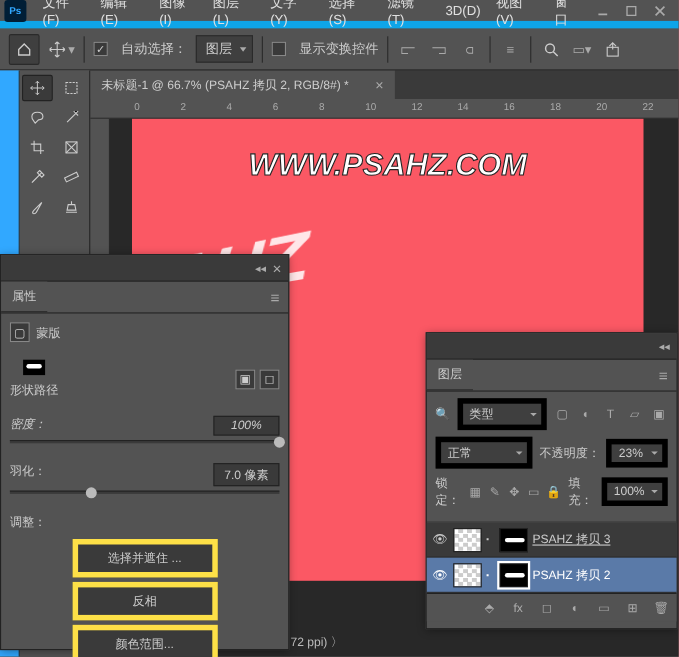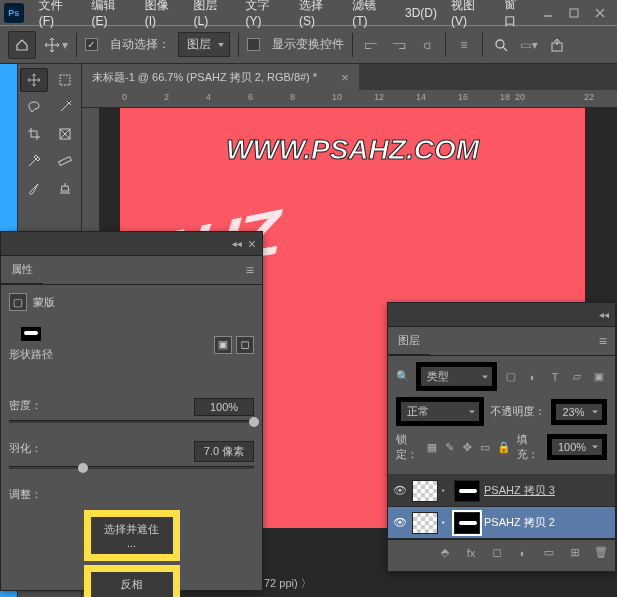--- a/index.html
+++ b/index.html
@@ -1,17 +1,17 @@
 <!DOCTYPE html>
 <html><head>
 <meta charset="utf-8">
 <style>
 * { margin: 0; padding: 0; box-sizing: border-box; font-family: "Microsoft YaHei", sans-serif; }
 body { background: #535353; width: 617px; height: 597px; overflow: hidden; font-size: 12px; color: #ccc; }
-.menubar { background: #535353; height: 26px; display: flex; align-items: center; padding: 0 4px; border-bottom: 1px solid #0ea5e9; }
+.menubar { background: #535353; height: 26px; display: flex; align-items: center; padding: 0 4px; border-bottom: 7px solid #0ea5e9; }
 .ps-logo { width: 20px; height: 20px; background: #001e36; color: #31a8ff; font-size: 9px; font-weight: bold; display: flex; align-items: center; justify-content: center; border-radius: 3px; margin-right: 8px; }
 .menu-item { padding: 3px 7px; cursor: pointer; font-size: 12px; color: #e0e0e0; }
 .window-controls { margin-left: auto; display: flex; }
 .wc { width: 26px; height: 20px; display: flex; align-items: center; justify-content: center; color: #aaa; }
 .wc svg { width: 10px; height: 10px; }
 .optionsbar { background: #535353; height: 38px; display: flex; align-items: center; padding: 0 8px; border-bottom: 1px solid #2a2a2a; gap: 8px; }
 .opt-btn { width: 28px; height: 28px; display: flex; align-items: center; justify-content: center; background: #3f3f3f; border: 1px solid #2a2a2a; border-radius: 2px; color: #ccc; }
 .opt-move { display: flex; align-items: center; }
 .checkbox { width: 13px; height: 13px; border: 1px solid #888; background: #3a3a3a; display: inline-flex; align-items: center; justify-content: center; margin-right: 4px; color: #ccc; font-size: 10px; }
 .dropdown { background: #3f3f3f; border: 1px solid #2a2a2a; padding: 3px 18px 3px 8px; position: relative; font-size: 12px; color: #ccc; }
@@ -38,21 +38,21 @@
 .panel-header { height: 24px; background: #3a3a3a; display: flex; align-items: center; justify-content: flex-end; padding: 0 6px; gap: 6px; border-bottom: 1px solid #222; }
 .panel-tab { padding: 6px 10px; background: #535353; font-size: 11px; color: #ccc; border-bottom: 1px solid #222; display: inline-block; }
 .panel-body { padding: 8px; }
 .prop-row { display: flex; align-items: center; gap: 6px; margin-bottom: 10px; font-size: 11px; }
 .prop-icon { width: 18px; height: 18px; border: 1px solid #888; display: flex; align-items: center; justify-content: center; background: #3a3a3a; }
 .slider-row { margin-bottom: 18px; }
 .slider-labels { display: flex; justify-content: space-between; margin-bottom: 4px; font-size: 11px; }
 .slider-value { background: #3a3a3a; border: 1px solid #222; padding: 2px 6px; width: 60px; text-align: center; font-size: 11px; }
 .slider-track { height: 3px; background: #3a3a3a; position: relative; border-top: 1px solid #222; }
 .slider-thumb { width: 10px; height: 10px; background: #bbb; border-radius: 50%; position: absolute; top: -4px; transform: translateX(-50%); }
-.btn-wide { background: #3a3a3a; border: 7px solid #fde047; padding: 5px 12px; font-size: 11px; color: #ccc; width: 96px; text-align: center; margin: 4px auto; display: block; }
+.btn-wide { background: #3a3a3a; border: 5px solid #fde047; padding: 5px 12px; font-size: 11px; color: #ccc; width: 132px; text-align: center; margin: 4px auto; display: block; }
 .panel-layers { left: 387px; top: 302px; width: 229px; height: 270px; }
 .layers-controls { padding: 6px 8px; border-bottom: 1px solid #3a3a3a; }
 .layers-row { display: flex; align-items: center; gap: 6px; margin-bottom: 6px; font-size: 11px; }
 .small-dd { background: #3f3f3f; border: 5px solid #000000; padding: 2px 16px 2px 6px; position: relative; font-size: 11px; flex: 1; }
 .small-dd::after { content: ''; position: absolute; right: 4px; top: 50%; transform: translateY(-50%); border-left: 3px solid transparent; border-right: 3px solid transparent; border-top: 3px solid #aaa; }
 .mini-icon { width: 16px; height: 16px; display: flex; align-items: center; justify-content: center; color: #aaa; font-size: 11px; }
 .layer-list { background: #3a3a3a; }
 .layer-row { display: flex; align-items: center; height: 32px; border-bottom: 1px solid #2a2a2a; padding: 0 4px; gap: 4px; font-size: 11px; }
 .layer-row.selected { background: #5a7aa8; color: #fff; }
 .eye { width: 16px; height: 16px; display: flex; align-items: center; justify-content: center; }
@@ -209,21 +209,21 @@
       <span class="ruler-tick" style="left:40px">0</span>
       <span class="ruler-tick" style="left:82px">2</span>
       <span class="ruler-tick" style="left:124px">4</span>
       <span class="ruler-tick" style="left:166px">6</span>
       <span class="ruler-tick" style="left:208px">8</span>
       <span class="ruler-tick" style="left:250px">10</span>
       <span class="ruler-tick" style="left:292px">12</span>
       <span class="ruler-tick" style="left:334px">14</span>
       <span class="ruler-tick" style="left:376px">16</span>
       <span class="ruler-tick" style="left:418px">18</span>
-      <span class="ruler-tick" style="left:433px">20</span>
+      <span class="ruler-tick" style="left:460px">20</span>
       <span class="ruler-tick" style="left:502px">22</span>
     </div>
     <div class="ruler-v"></div>
     <div class="canvas">
       <div class="canvas-text">WWW.PSAHZ.COM</div>
       <div class="canvas-3d">SAHZ</div>
     </div>
   </div>
 </div>
 
@@ -246,21 +246,21 @@
         <div style="width:20px;height:14px;background:#000;position:relative;">
             <div style="position:absolute;left:3px;top:4px;width:14px;height:4px;background:#fff;border-radius:2px;"></div>
           </div>
         <span>形状路径</span>
       </div>
       <div style="display:flex;gap:4px;">
         <div class="prop-icon">▣</div>
         <div class="prop-icon">◻</div>
       </div>
     </div>
-    <div class="slider-row" style="margin-top:36px;">
+    <div class="slider-row" style="margin-top:16px;font-style:italic;">
       <div class="slider-labels">
         <span>密度：</span>
         <div class="slider-value">100%</div>
       </div>
       <div class="slider-track">
           <div class="slider-thumb" style="left:100%;"></div>
         </div>
     </div>
     <div class="slider-row">
       <div class="slider-labels">

